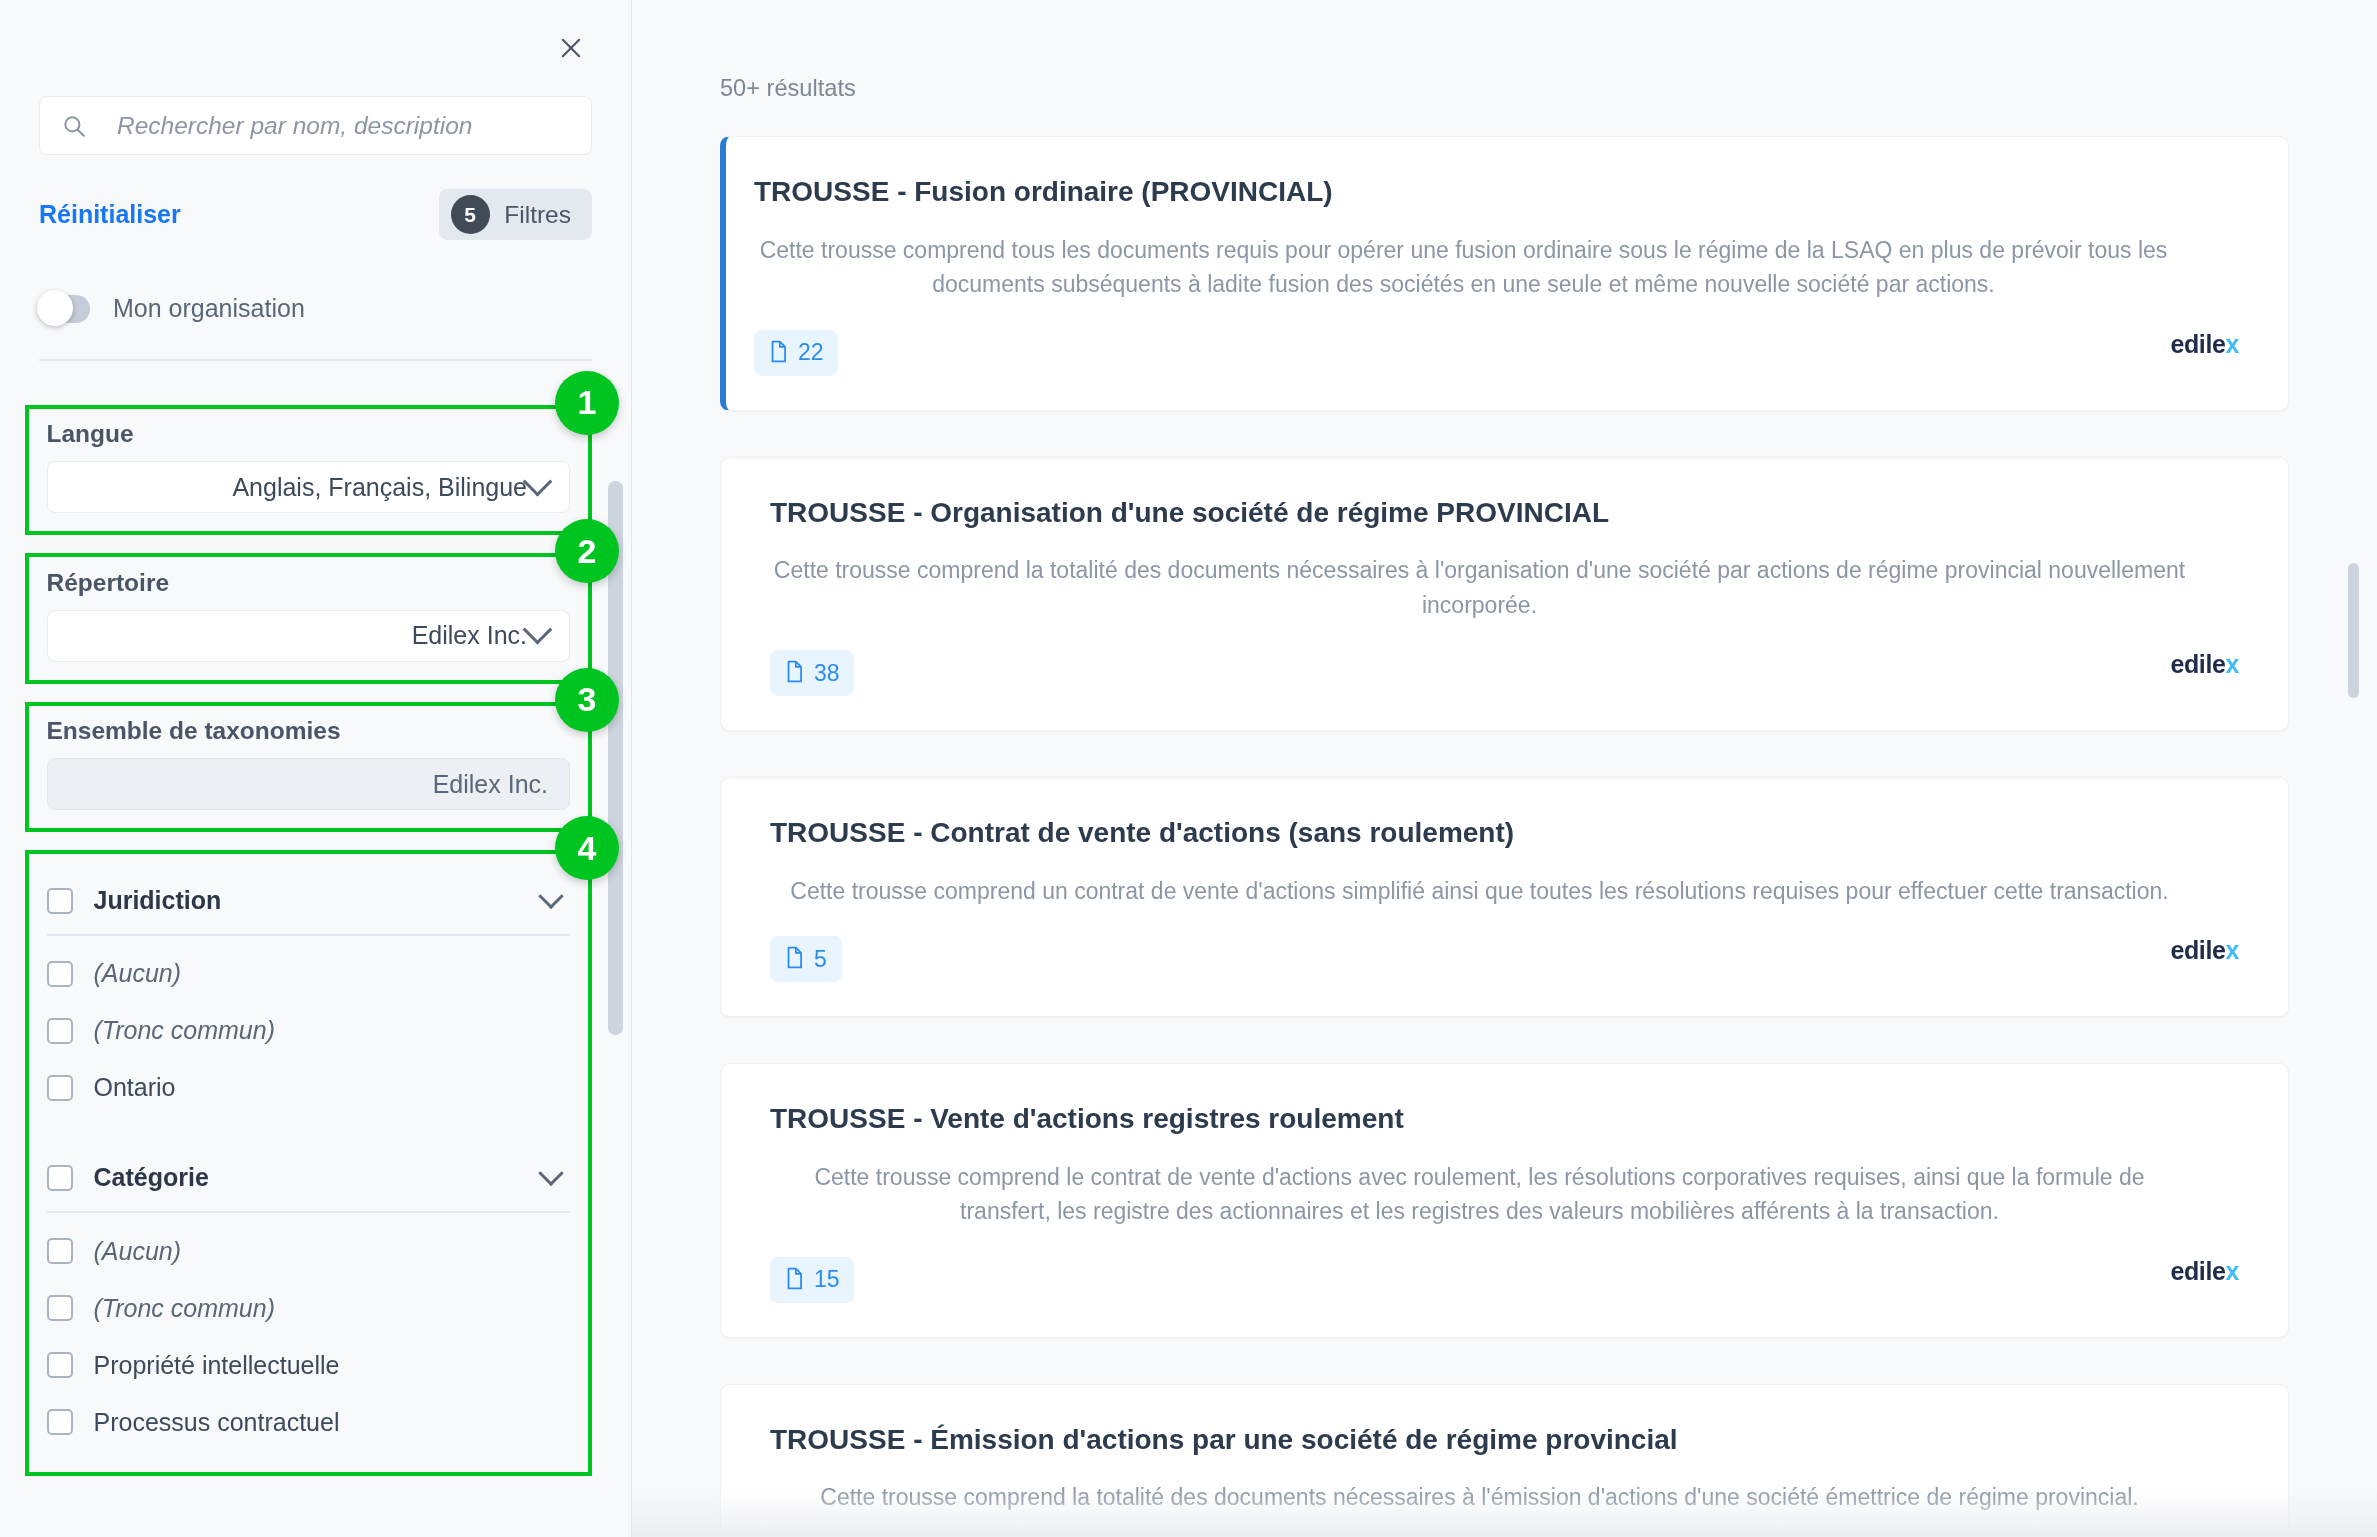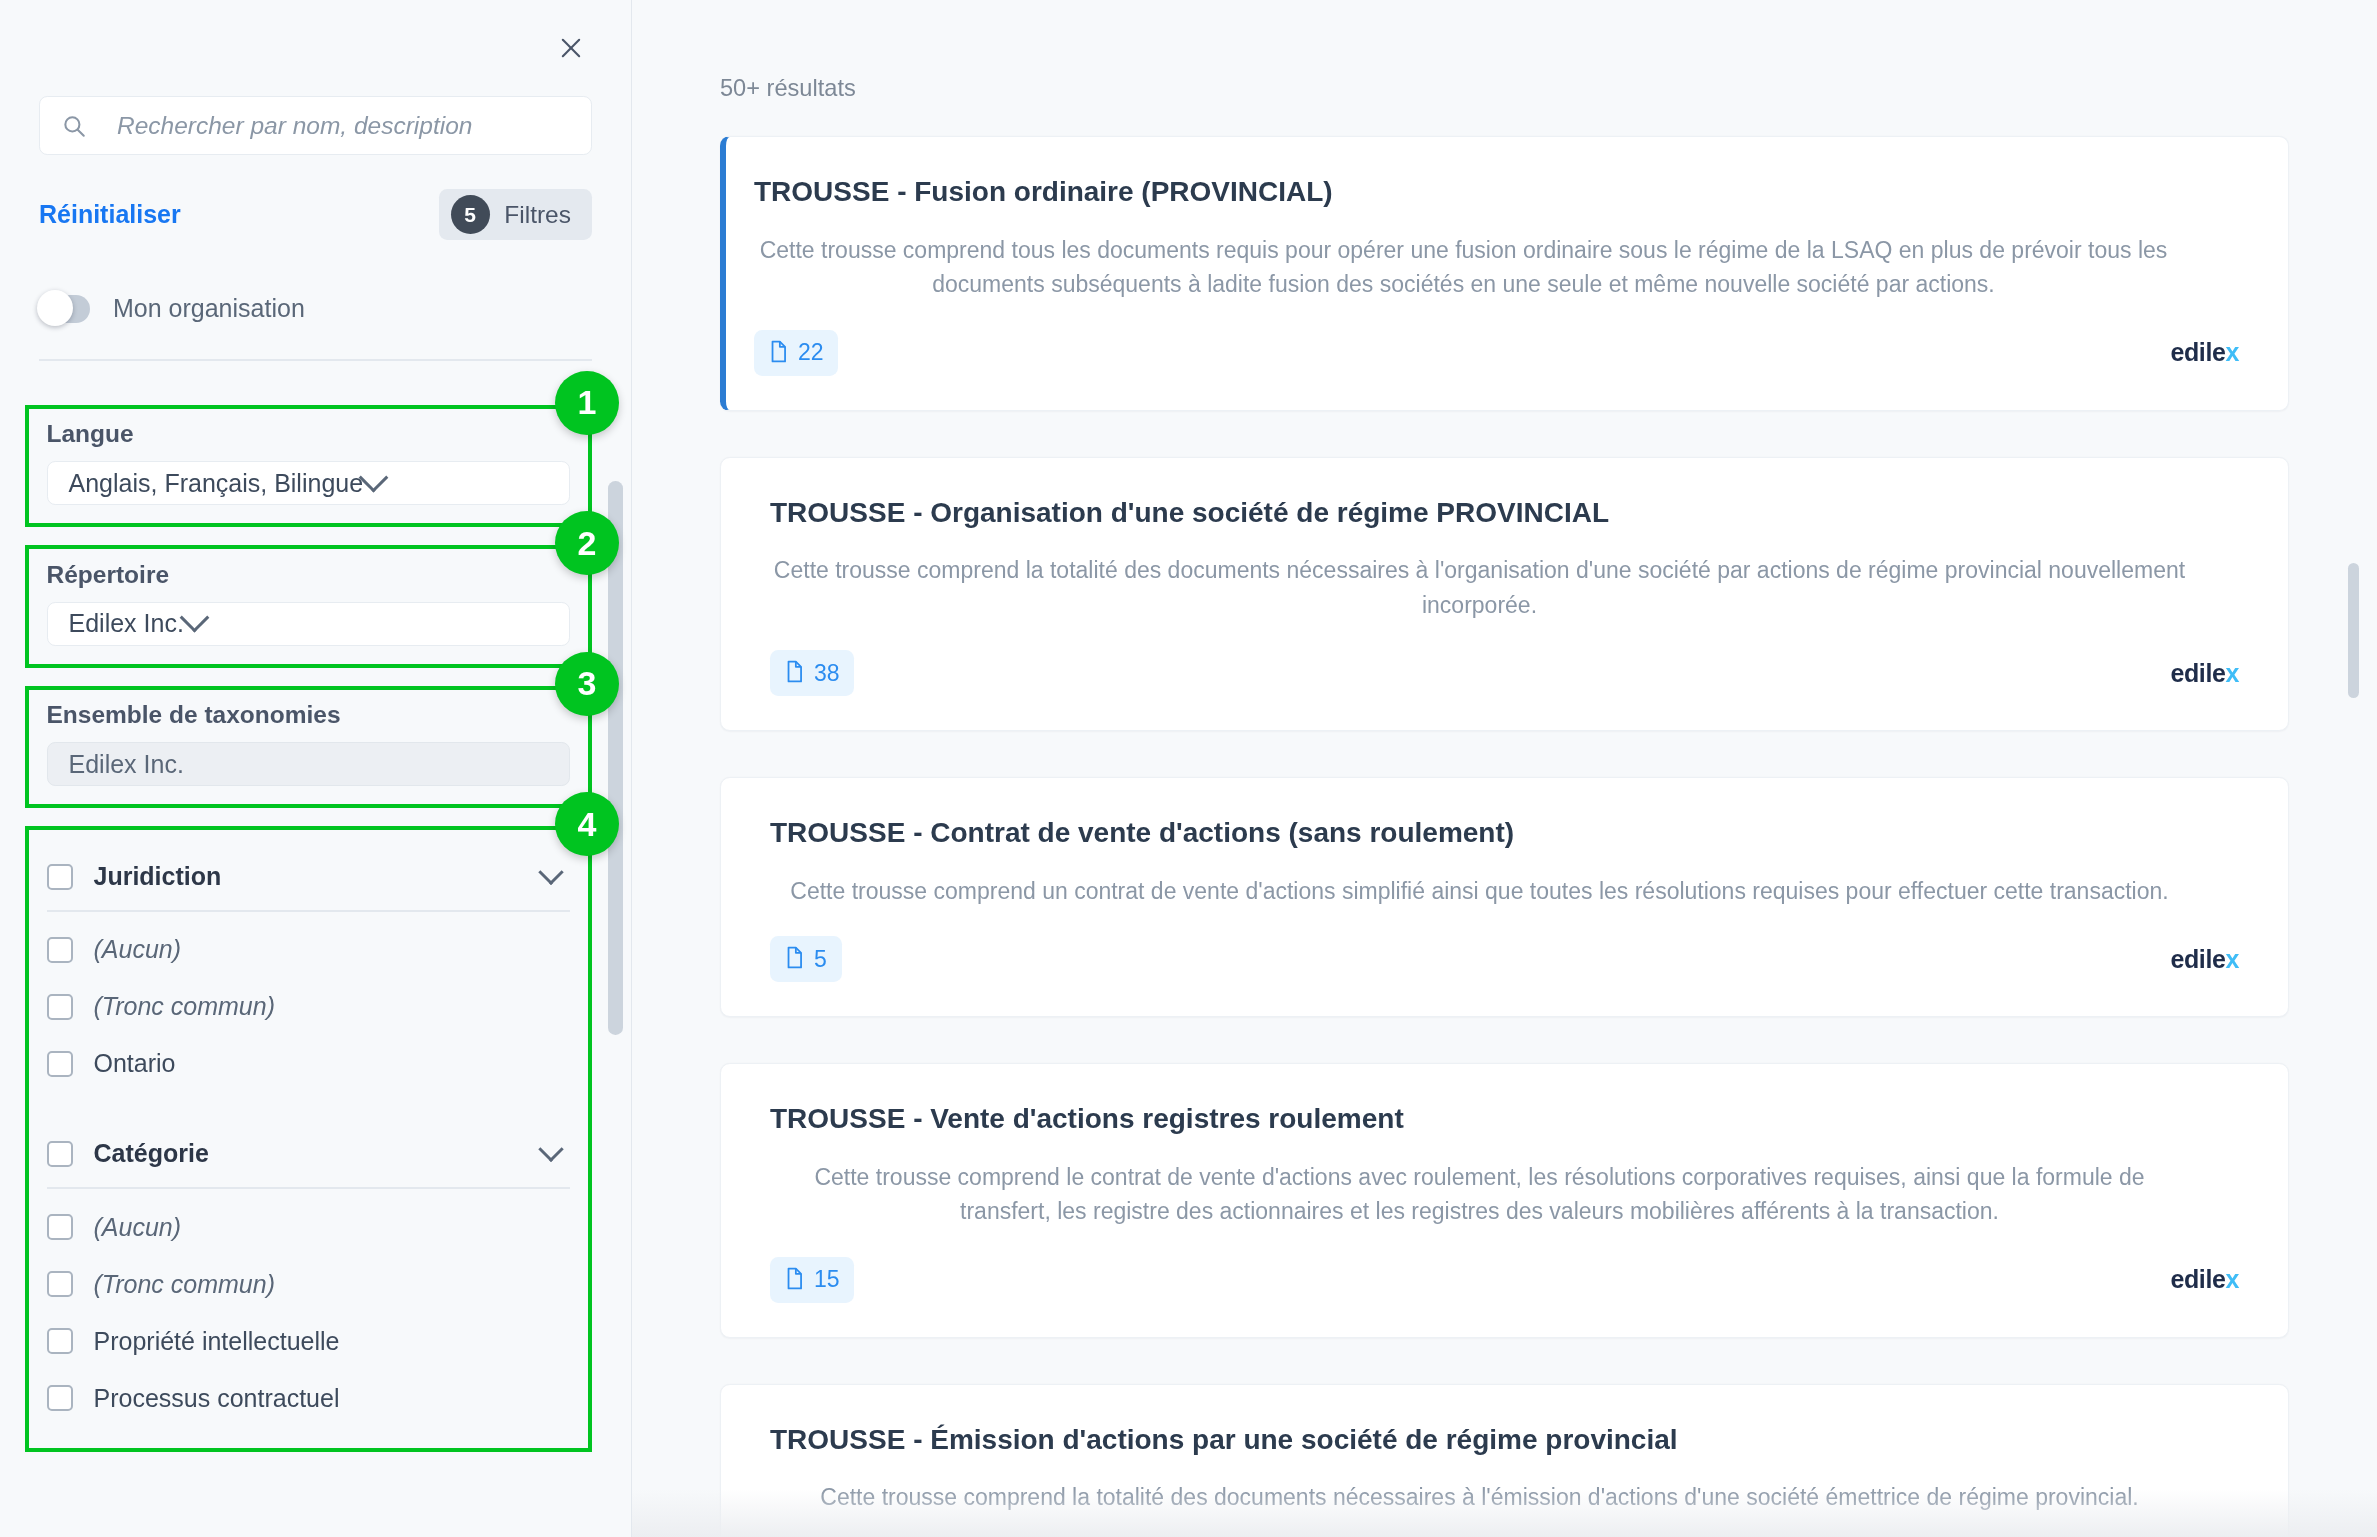--- a/index.html
+++ b/index.html
@@ -139,27 +139,27 @@
     background: #f7f9fb;
     padding: 11.4px 18px 18px 18px;
   }
   .hl-label {
     font-size: 24.5px;
     font-weight: 700;
     color: #4a5568;
     margin-bottom: 13px;
   }
   .select-field {
-    height: 44px;
+    height: 52px;
     background: #ffffff;
     border: 1.6px solid #e7ecf1;
     border-radius: 8.2px;
     display: flex;
     align-items: center;
-    justify-content: flex-start;
+    justify-content: flex-end;
     padding: 0 21px;
     cursor: pointer;
   }
   .select-field.readonly { background: #eceff3; border-color: #e2e7ec; cursor: default; }
   .select-value { font-size: 25px; color: #3d4a5c; }
   .select-value.muted { color: #5a6778; }
   .chev {
     width: 21px; height: 21px;
     border-right: 3.3px solid #5a6778;
     border-bottom: 3.3px solid #5a6778;
@@ -272,21 +272,21 @@
   .card-desc {
     font-size: 23px;
     line-height: 1.5;
     color: #8b97a6;
     margin-bottom: 28px;
     max-width: 1419px;
     text-align: center;
   }
   .card-footer {
     display: flex;
-    align-items: center;
+    align-items: flex-start;
     justify-content: space-between;
   }
   .doc-badge {
     background: #e8f4fe;
     border-radius: 8.2px;
     height: 46px;
     display: inline-flex;
     align-items: center;
     gap: 9.8px;
     padding: 0 14.7px;

